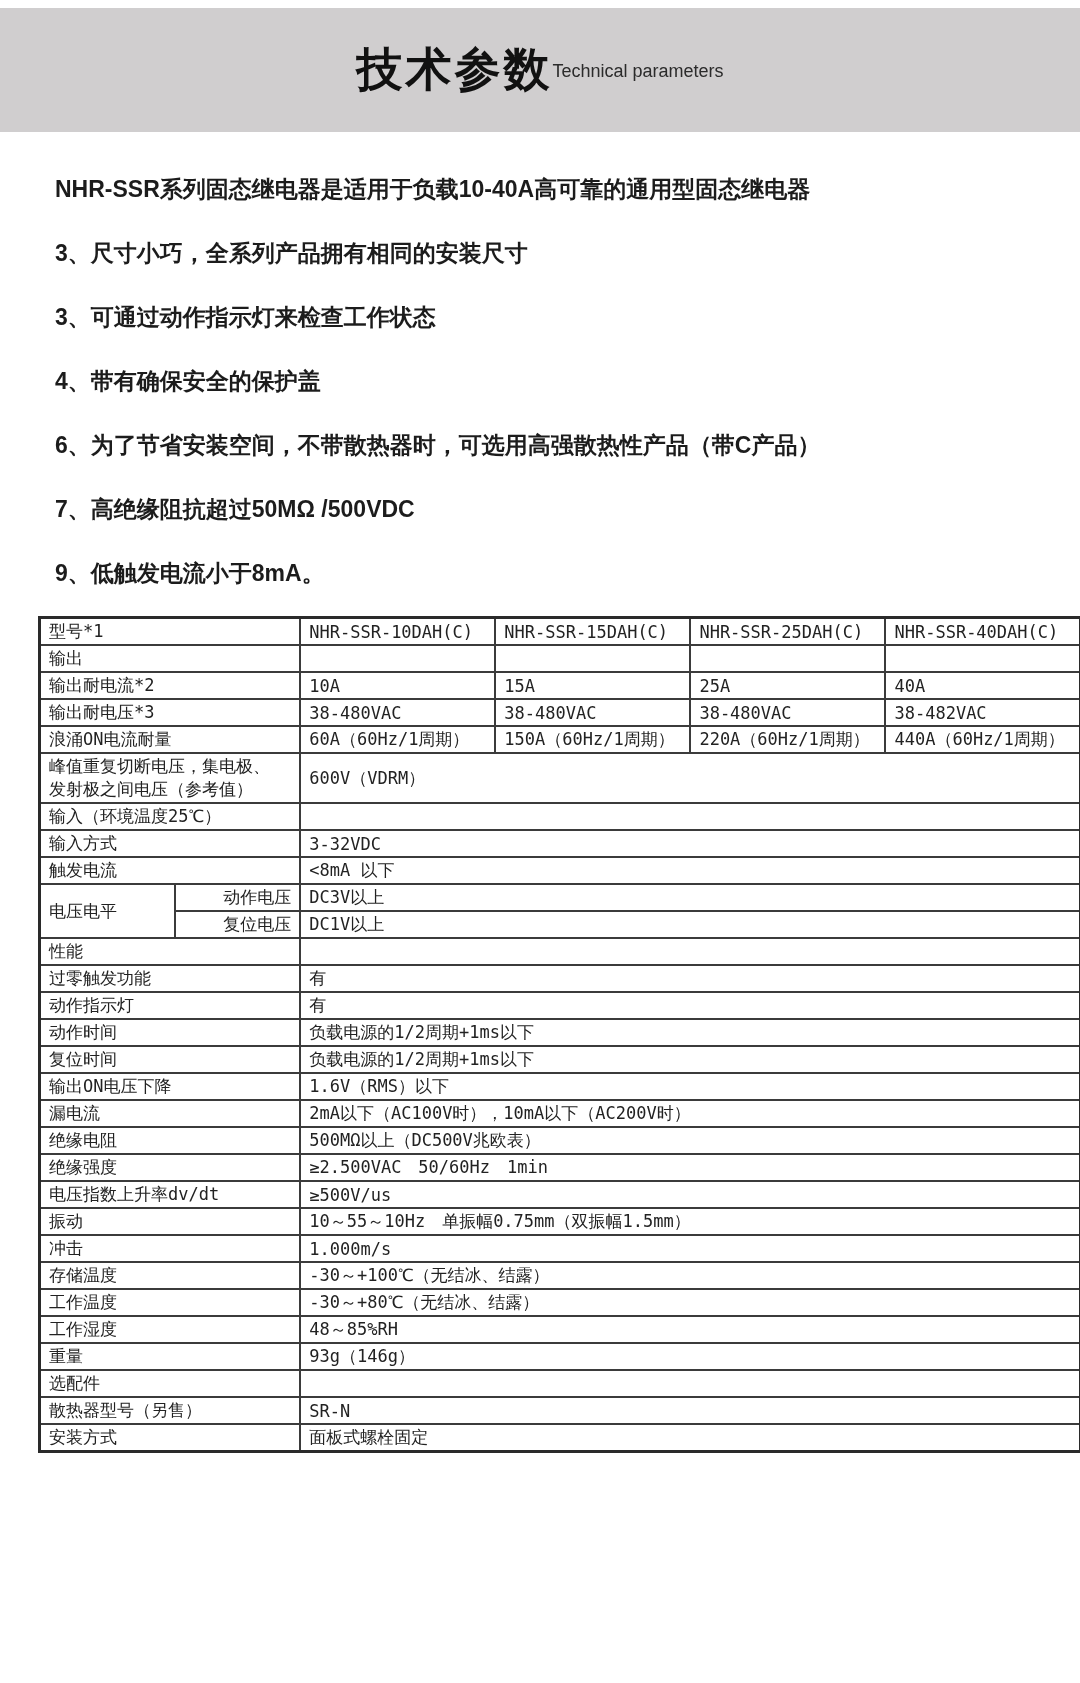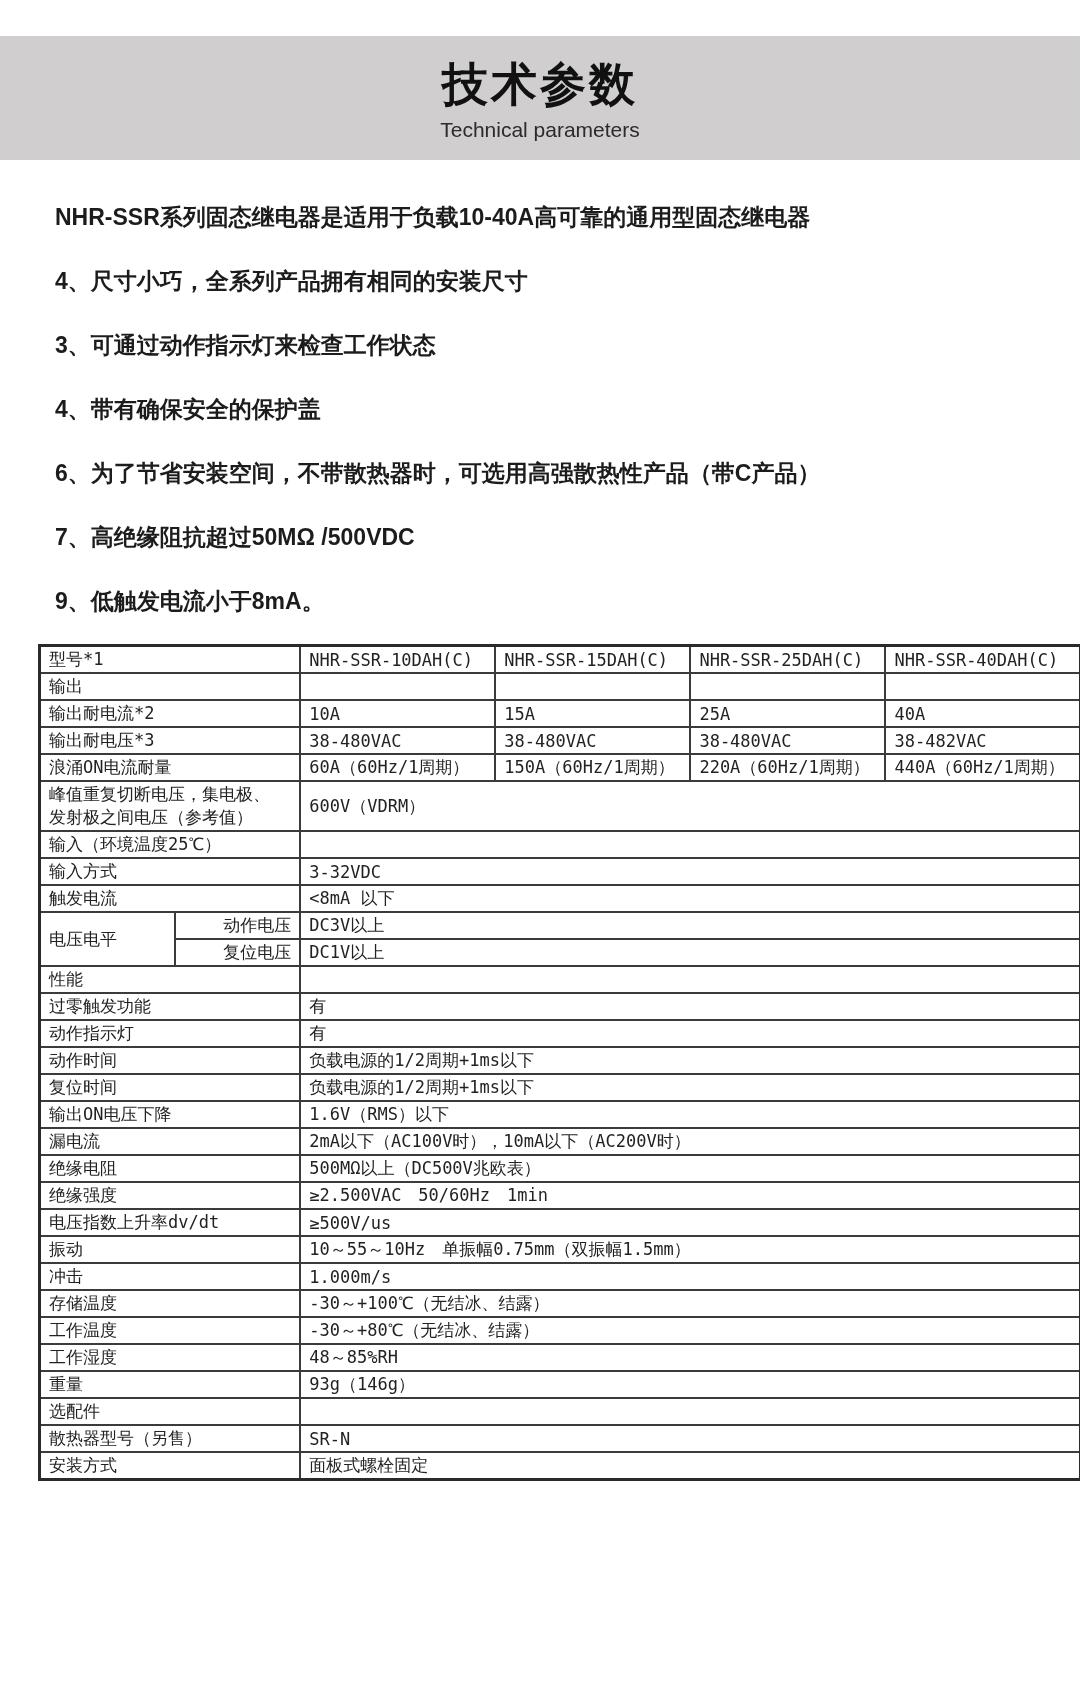--- a/index.html
+++ b/index.html
@@ -5,38 +5,38 @@
   html,body{margin:0;padding:0;}
   body{
     width:1080px;
     min-height:1683px;
     background:#ffffff;
     color:#1c1c1c;
     font-family:"Liberation Sans", sans-serif;
     -webkit-font-smoothing:antialiased;
   }
   .banner{
-    margin-top:36px;
+    margin-top:8px;
     height:124px;
     background:#d0cecf;
     display:flex;
-    flex-direction:column;
+    flex-direction:row;
     align-items:center;
     justify-content:center;
   }
   .banner h1{
     margin:0;
     font-size:46px;
     font-weight:700;
     letter-spacing:3px;
     color:#111;
   }
   .banner .sub{
     margin:2px 0 0;
-    font-size:21px;
+    font-size:18px;
     font-weight:400;
     color:#2b2b2b;
   }
   .content{
     padding:0 40px 0 55px;
   }
   .intro{
     margin:42px 0 13px;
     font-size:23px;
     font-weight:600;
@@ -75,21 +75,21 @@
 
 <header class="banner">
   <h1>技术参数</h1>
   <p class="sub">Technical parameters</p>
 </header>
 
 <main class="content">
   <p class="intro">NHR-SSR系列固态继电器是适用于负载10-40A高可靠的通用型固态继电器</p>
 
   <div>
-    <p class="feature">4、尺寸小巧，全系列产品拥有相同的安装尺寸</p>
+    <p class="feature">3、尺寸小巧，全系列产品拥有相同的安装尺寸</p>
     <p class="feature">3、可通过动作指示灯来检查工作状态</p>
     <p class="feature">4、带有确保安全的保护盖</p>
     <p class="feature">6、为了节省安装空间，不带散热器时，可选用高强散热性产品（带C产品）</p>
     <p class="feature">7、高绝缘阻抗超过50MΩ /500VDC</p>
     <p class="feature">9、低触发电流小于8mA。</p>
   </div>
 
   <table class="spec">
     <colgroup>
       <col style="width:13.05%">

